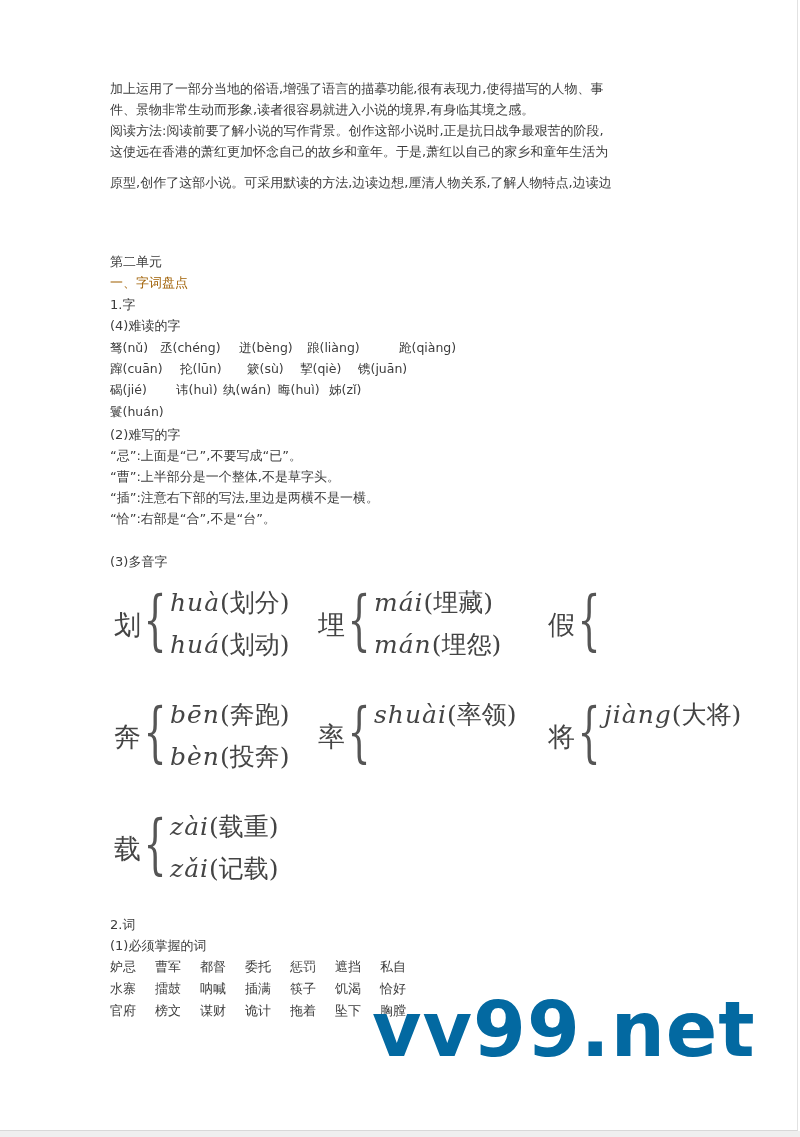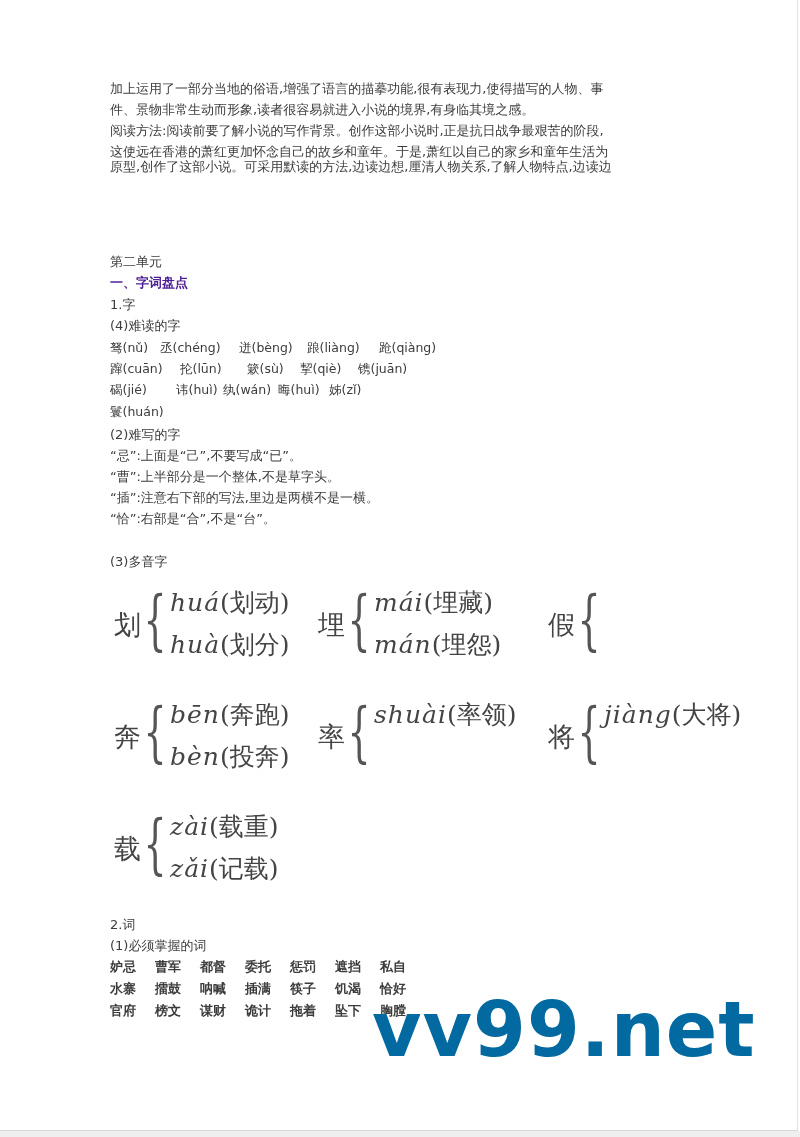--- a/index.html
+++ b/index.html
@@ -15,71 +15,71 @@
       border-right: 1px solid #e2e2e2;
       border-bottom: 1px solid #d8d8d8;
     }
     .page-bottom-strip {
       position: absolute; left: 0; top: 1131px; width: 800px; height: 6px; background: #efefef;
     }
     .line {
       position: absolute; left: 110px; font-size: 13px; line-height: 21px; white-space: nowrap;
       color: #3c3c3c;
     }
-    .bold { font-weight: bold; color: #4c1d95; }
+    .bold { font-weight: normal; color: #a16207; }
     .py { font-family: "DejaVu Sans", sans-serif; font-size: 12.5px; }
 
     
     .poly {
       position: absolute; height: 84px; display: flex; align-items: center;
       font-family: "DejaVu Serif", "Liberation Serif", serif; color: #444;
     }
     .poly .head { font-size: 27px; margin-right: 0px; line-height: 1; }
     .poly .brace {
       font-size: 66px; line-height: 1; transform: scaleX(0.55); margin: 0 -6px 0 -7px;
       font-family: "DejaVu Serif", serif; font-weight: 200; color: #555;
       position: relative; top: -4px;
     }
     .poly .rows { display: flex; flex-direction: column; justify-content: space-between; height: 80px; }
     .poly .row { font-size: 25px; line-height: 38px; white-space: nowrap; }
     .poly .row .pin { font-style: italic; font-family: "DejaVu Serif", serif; letter-spacing: 1px; }
     .poly .row .word { font-family: "DejaVu Serif", serif; }
 
-    .words-grid { position: absolute; left: 110px; top: 956px; font-weight: bold; }
+    .words-grid { position: absolute; left: 110px; top: 956px; }
     .words-row { display: flex; height: 22px; line-height: 22px; font-size: 13px; color: #3c3c3c; font-family: "DejaVu Serif", serif; }
     .words-row span { width: 45px; white-space: nowrap; }
 
     .watermark {
       position: absolute; left: 372px; top: 992px; font-family: "DejaVu Sans", sans-serif;
       font-weight: bold; font-size: 76px; color: #0369a1; letter-spacing: 1px; line-height: 1;
       user-select: none;
     }
   </style>
 </head>
 <body>
 
 <div class="page">
 
   <div class="line" style="top:78px">加上运用了一部分当地的俗语,增强了语言的描摹功能,很有表现力,使得描写的人物、事</div>
   <div class="line" style="top:99px">件、景物非常生动而形象,读者很容易就进入小说的境界,有身临其境之感。</div>
   <div class="line" style="top:120px">阅读方法:阅读前要了解小说的写作背景。创作这部小说时,正是抗日战争最艰苦的阶段,</div>
   <div class="line" style="top:141px">这使远在香港的萧红更加怀念自己的故乡和童年。于是,萧红以自己的家乡和童年生活为</div>
-  <div class="line" style="top:156px">原型,创作了这部小说。可采用默读的方法,边读边想,厘清人物关系,了解人物特点,边读边</div>
+  <div class="line" style="top:172px">原型,创作了这部小说。可采用默读的方法,边读边想,厘清人物关系,了解人物特点,边读边</div>
 
   <div class="line" style="top:251px">第二单元</div>
   <div class="line bold" style="top:272px">一、字词盘点</div>
   <div class="line" style="top:294px">1.字</div>
   <div class="line" style="top:315px">(4)难读的字</div>
 
   <div class="line py" style="top:337px">
     <span style="position:absolute;left:0">驽(nǔ)</span>
     <span style="position:absolute;left:50px">丞(chéng)</span>
     <span style="position:absolute;left:129px">迸(bèng)</span>
     <span style="position:absolute;left:197px">踉(liàng)</span>
-    <span style="position:absolute;left:269px">跄(qiàng)</span>
+    <span style="position:absolute;left:289px">跄(qiàng)</span>
   </div>
   <div class="line py" style="top:358px">
     <span style="position:absolute;left:0">蹿(cuān)</span>
     <span style="position:absolute;left:70px">抡(lūn)</span>
     <span style="position:absolute;left:137px">簌(sù)</span>
     <span style="position:absolute;left:190px">挈(qiè)</span>
     <span style="position:absolute;left:248px">镌(juān)</span>
   </div>
   <div class="line py" style="top:379px">
     <span style="position:absolute;left:0">碣(jié)</span>
@@ -96,22 +96,22 @@
   <div class="line" style="top:445px">“忌”:上面是“己”,不要写成“已”。</div>
   <div class="line" style="top:466px">“曹”:上半部分是一个整体,不是草字头。</div>
   <div class="line" style="top:487px">“插”:注意右下部的写法,里边是两横不是一横。</div>
   <div class="line" style="top:508px">“恰”:右部是“合”,不是“台”。</div>
   <div class="line" style="top:551px">(3)多音字</div>
 
   <div class="poly" style="left:114px;top:582px">
     <span class="head">划</span>
     <span class="brace">{</span>
     <div class="rows">
+      <div class="row"><span class="pin">huà</span><span class="word">(划分)</span></div>
       <div class="row"><span class="pin">huá</span><span class="word">(划动)</span></div>
-      <div class="row"><span class="pin">huà</span><span class="word">(划分)</span></div>
     </div>
   </div>
 
   <div class="poly" style="left:318px;top:582px">
     <span class="head">埋</span>
     <span class="brace">{</span>
     <div class="rows">
       <div class="row"><span class="pin">mái</span><span class="word">(埋藏)</span></div>
       <div class="row"><span class="pin">mán</span><span class="word">(埋怨)</span></div>
     </div>

